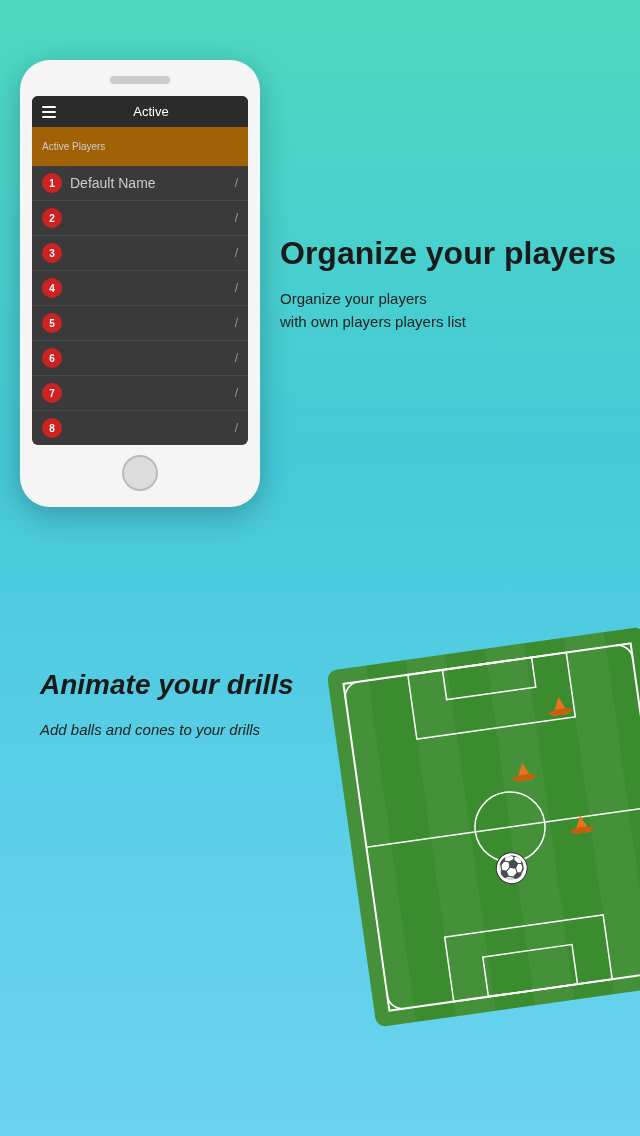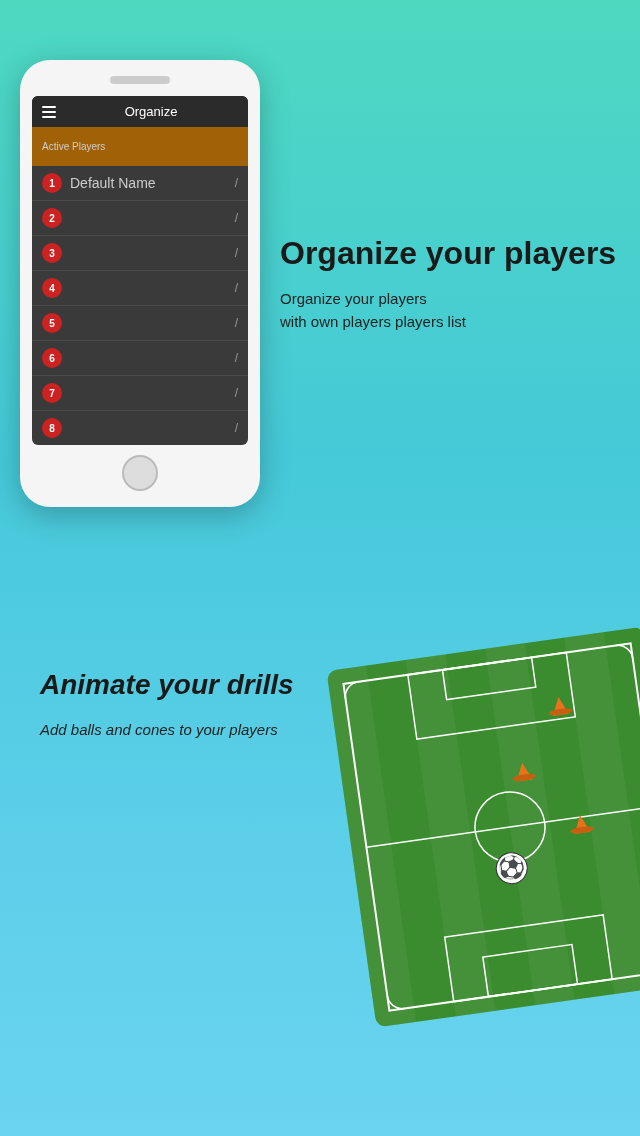--- a/index.html
+++ b/index.html
@@ -247,21 +247,21 @@
   <div class="phone-mockup">
     <div class="phone-top-bar"></div>
     <div class="phone-screen">
 
       <div class="phone-header">
         <div class="menu-icon">
           <span></span>
             <span></span>
             <span></span>
         </div>
-        <div class="phone-title">Organize</div>
+        <div class="phone-title">Active</div>
       </div>
 
       <div class="active-players-label">Active Players</div>
 
       <div id="players-list">
           <div class="player-row">
             <div class="player-number">1</div>
             <div class="player-name">Default Name</div>
             <div class="player-edit">/</div>
           </div>
@@ -314,21 +314,21 @@
   </div>
 
 </div>
 
 <div class="divider-area"></div>
 
 <div class="section-bottom">
 
   <div class="animate-text">
     <div class="animate-title">Animate your drills</div>
-    <div class="animate-desc">Add balls and cones to your players</div>
+    <div class="animate-desc">Add balls and cones to your drills</div>
   </div>
 
   <div class="soccer-field-container">
     <div class="soccer-field">
       <svg width="100%" height="100%">
 
         <rect x="0" y="0" width="40" height="360" fill="rgba(255,255,255,0.05)"></rect>
         <rect x="80" y="0" width="40" height="360" fill="rgba(255,255,255,0.05)"></rect>
         <rect x="160" y="0" width="40" height="360" fill="rgba(255,255,255,0.05)"></rect>
         <rect x="240" y="0" width="40" height="360" fill="rgba(255,255,255,0.05)"></rect>

